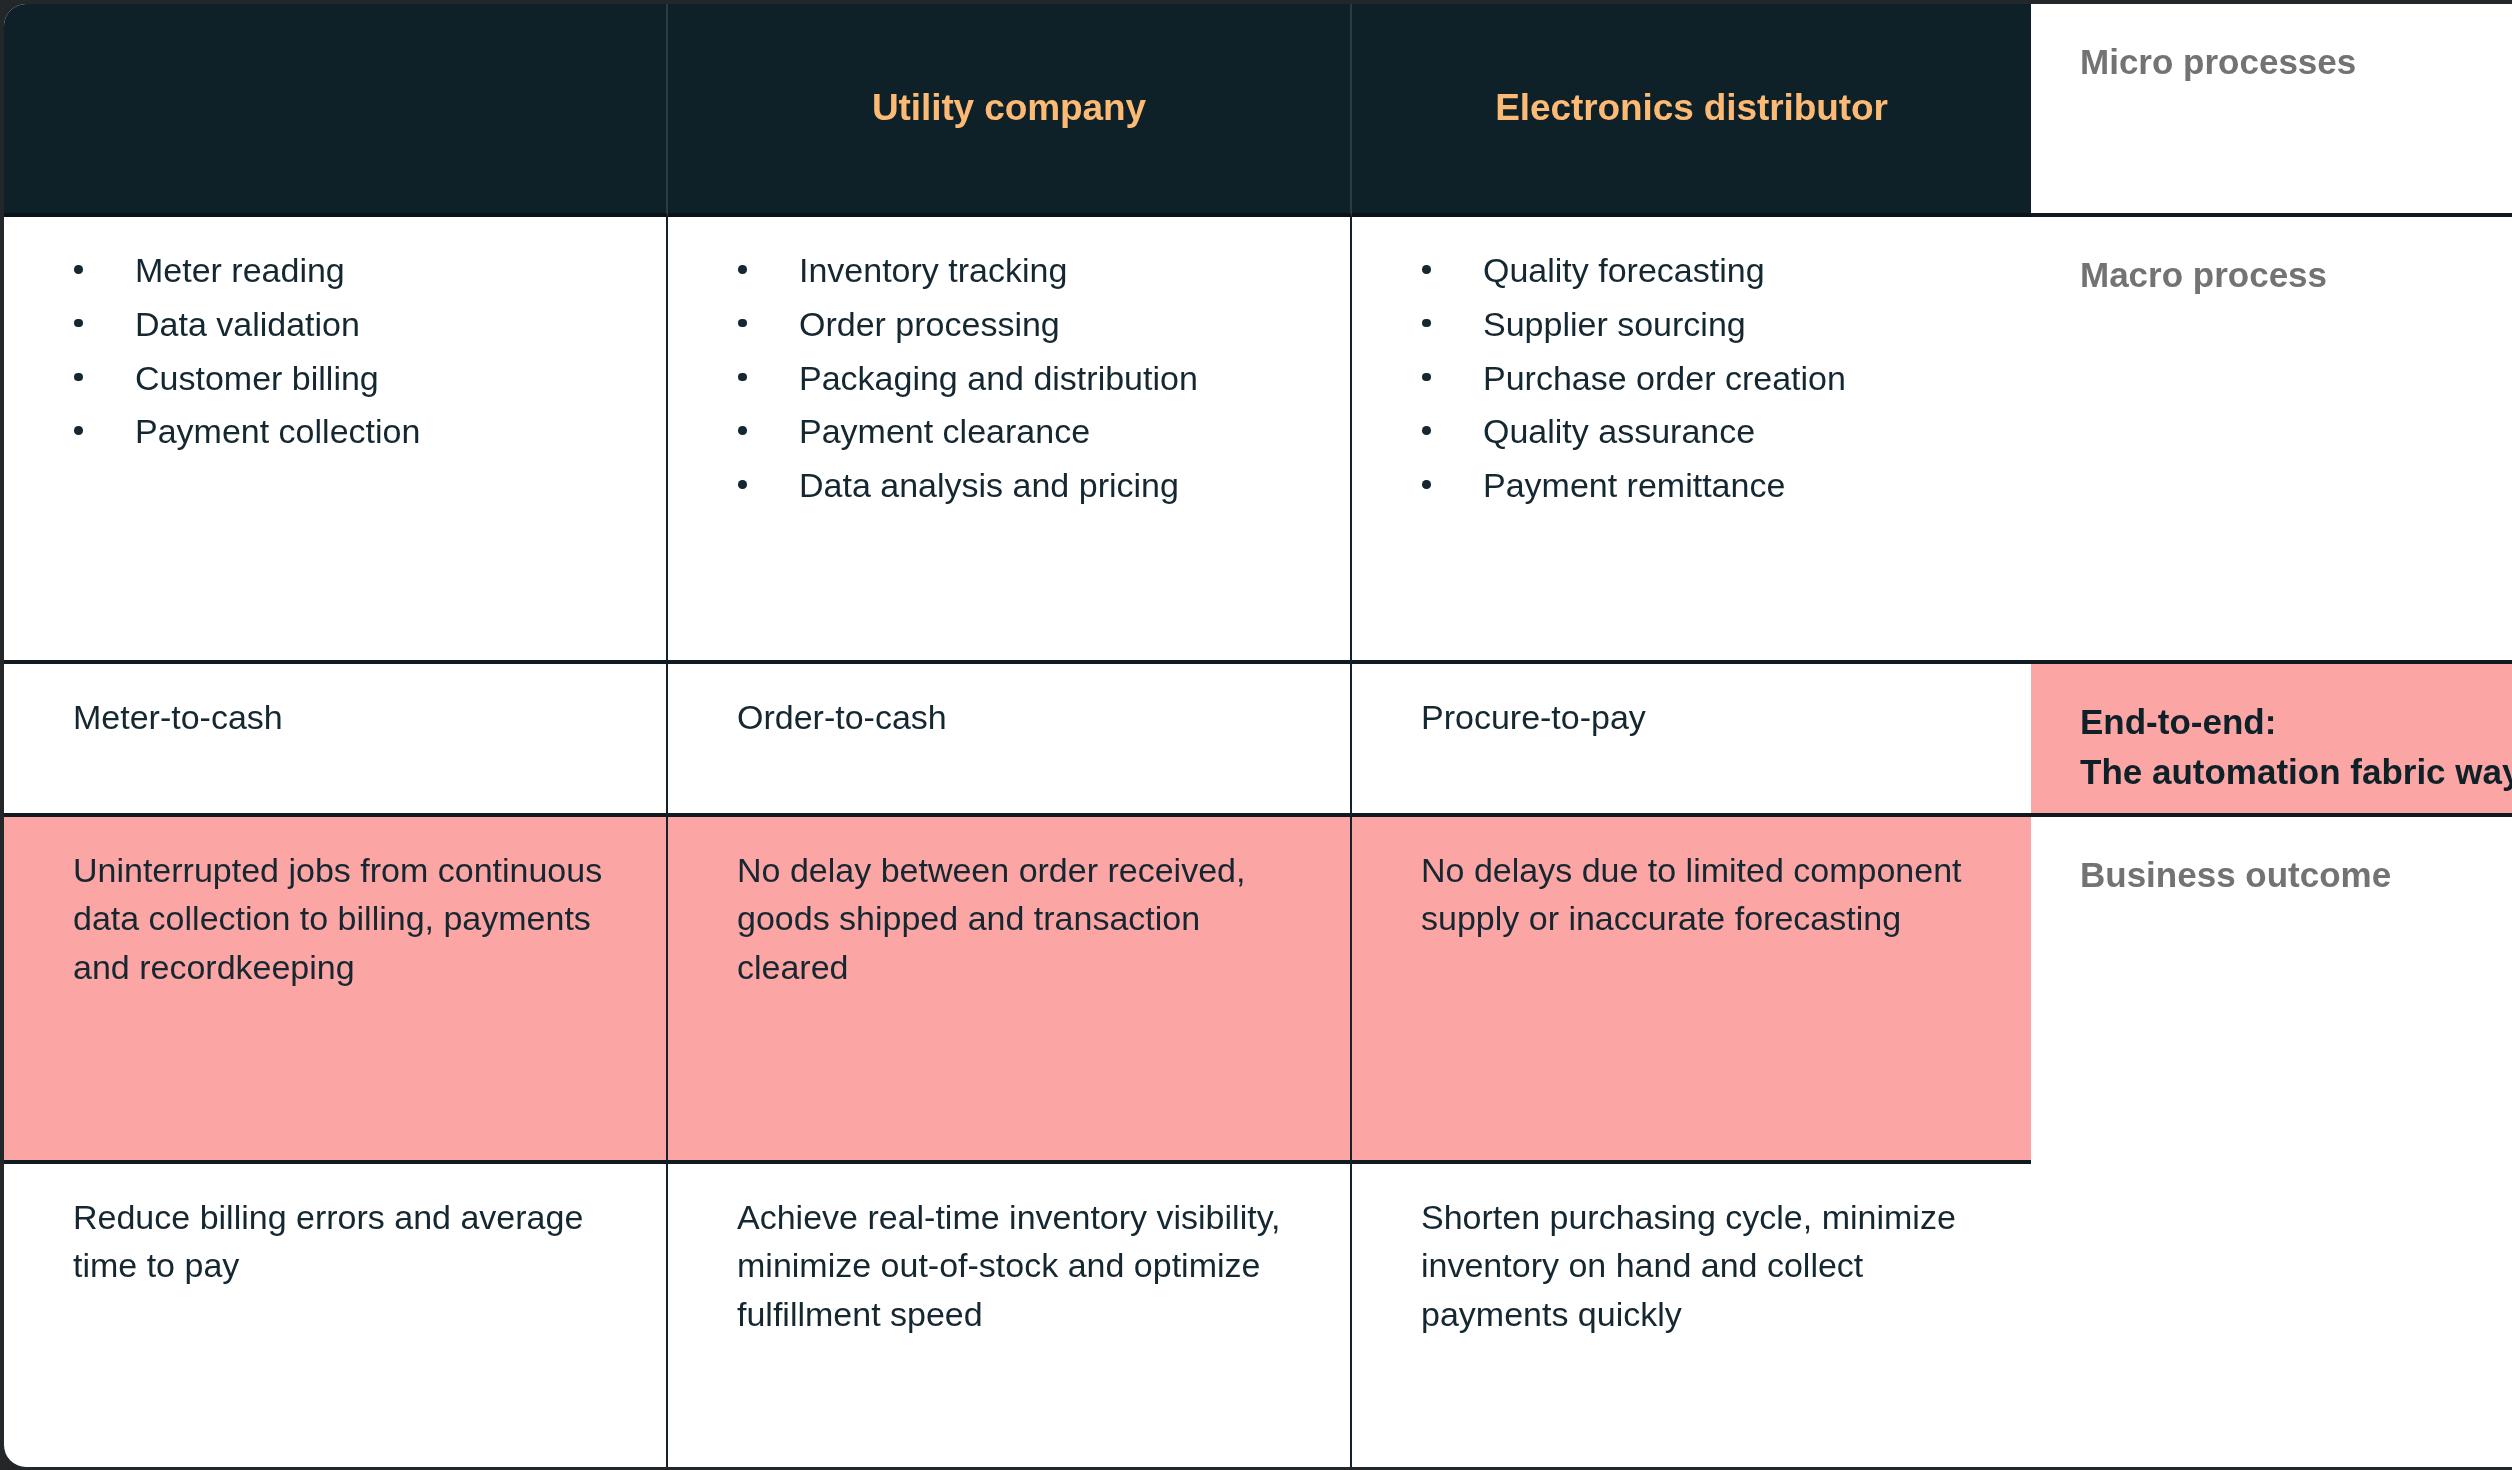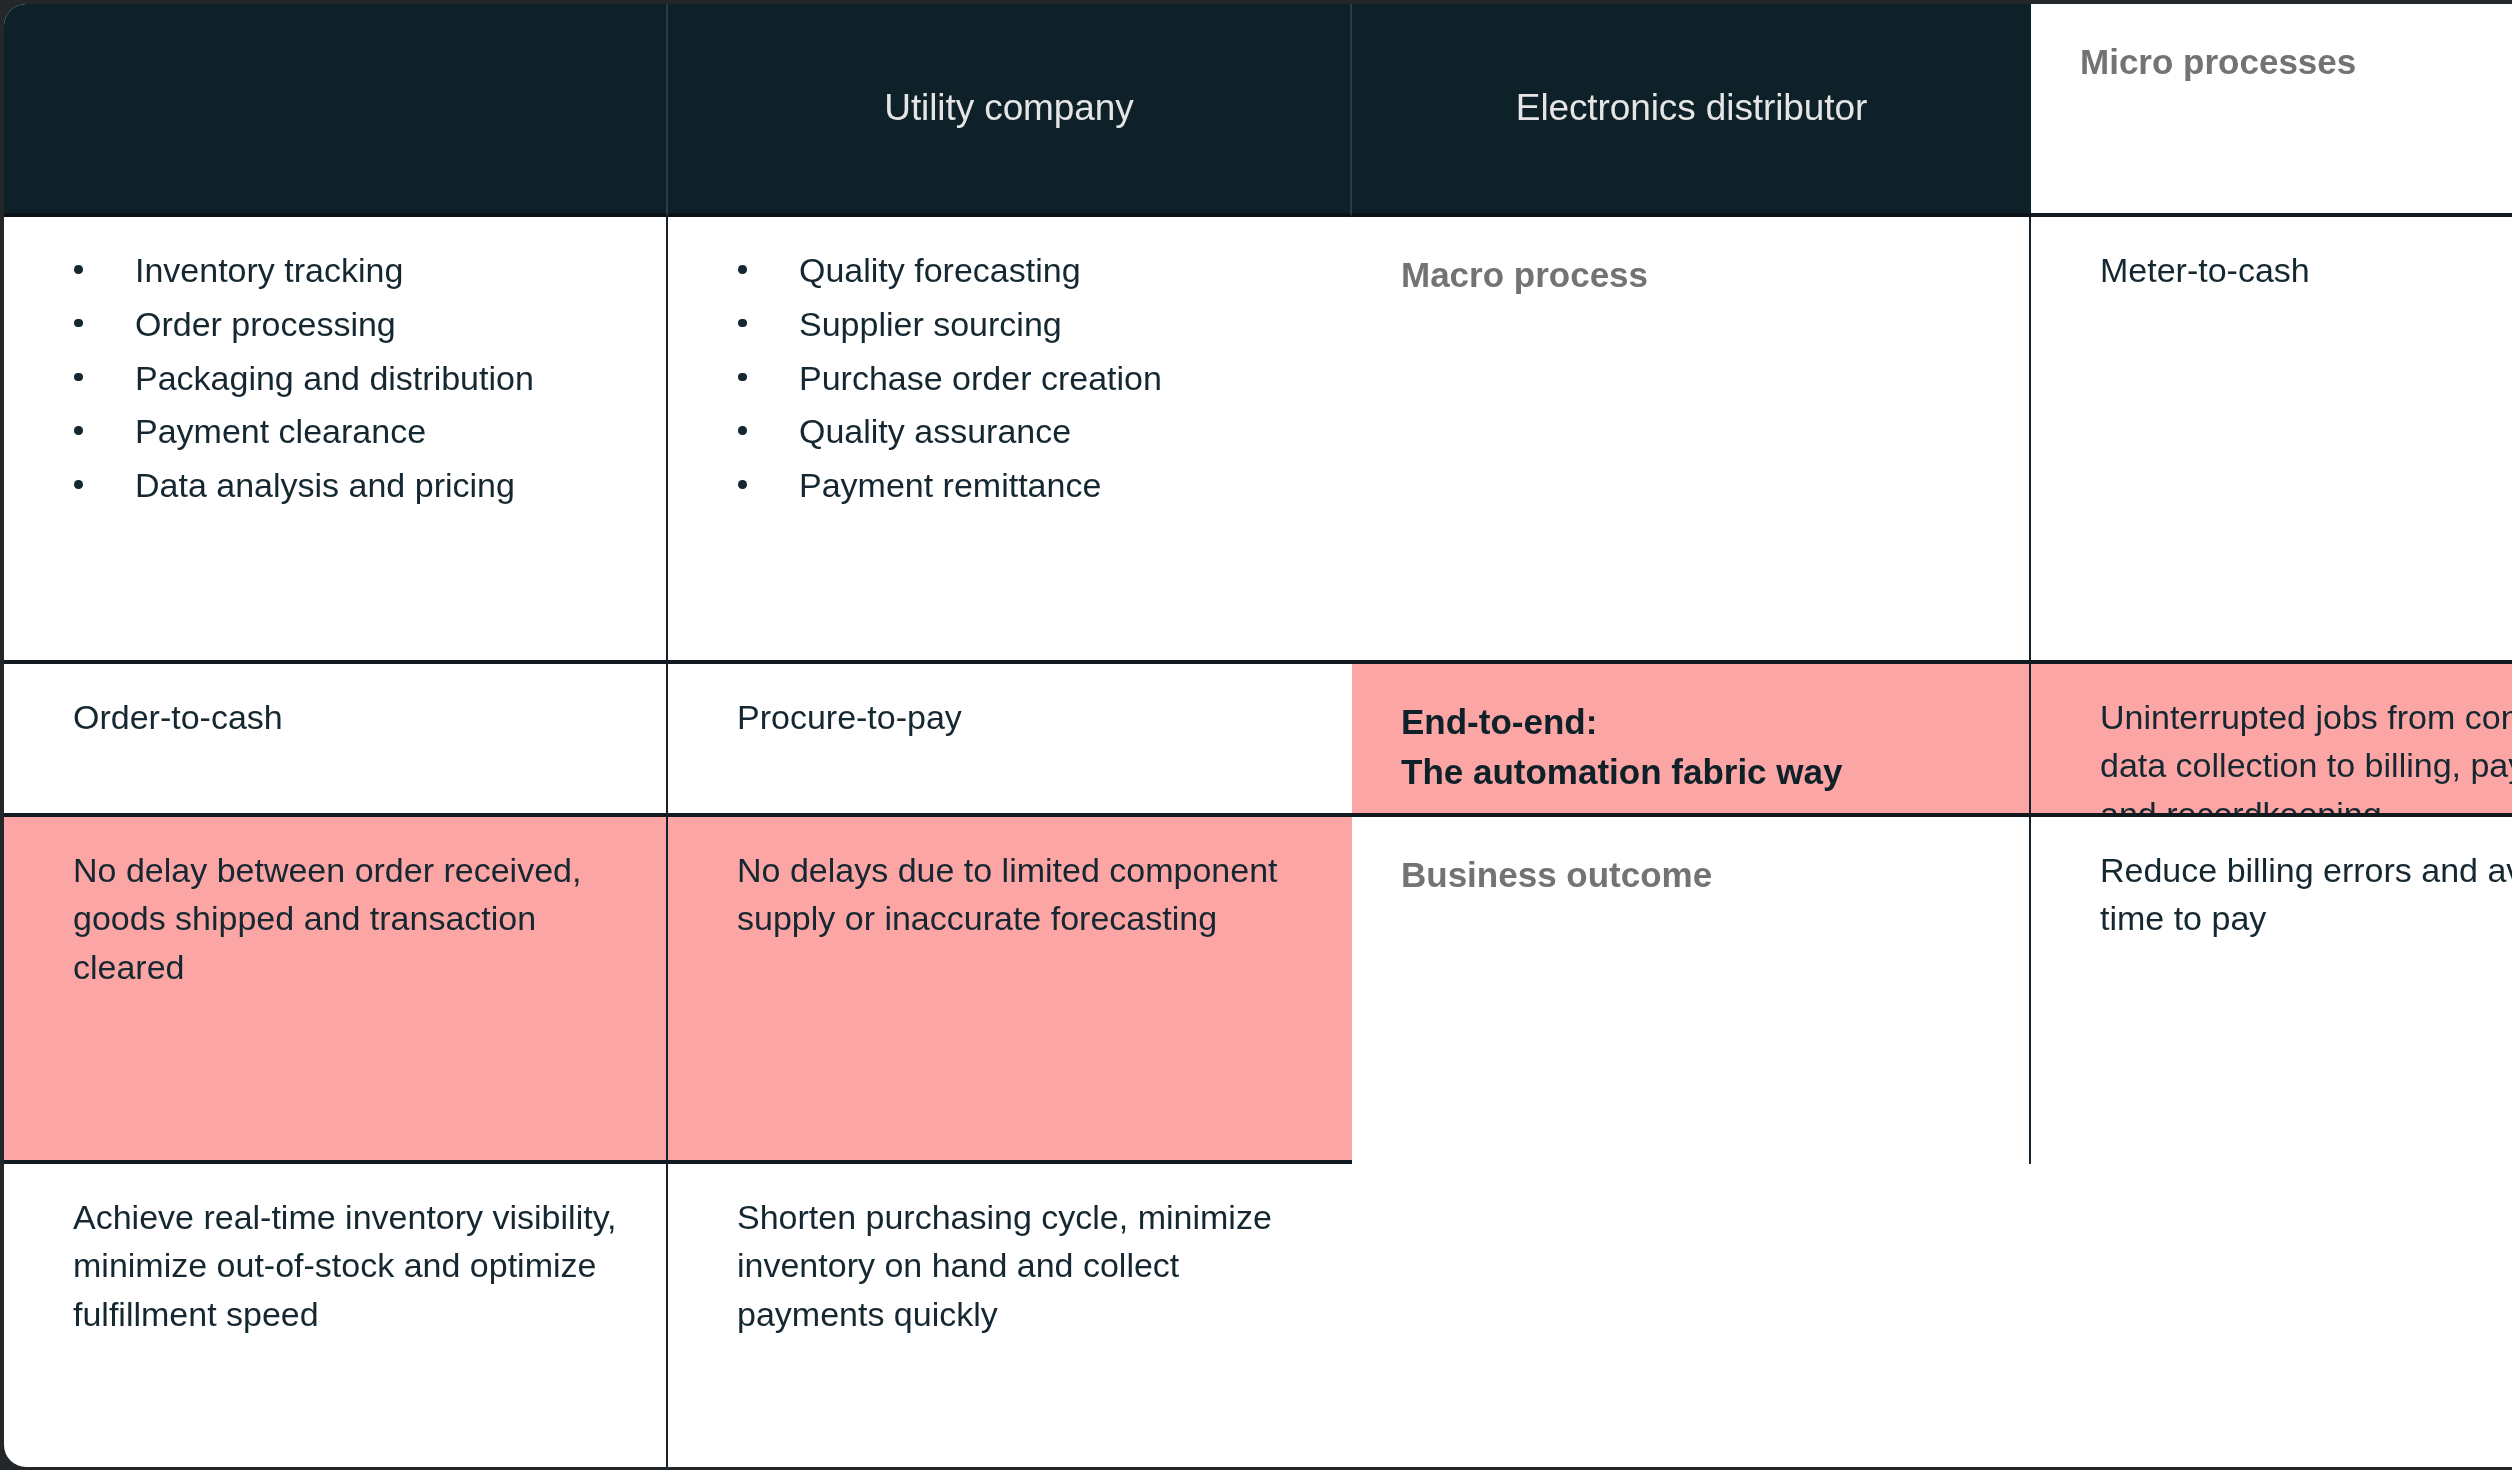--- a/index.html
+++ b/index.html
@@ -50,23 +50,23 @@
     background: #0E2028;
     border-right: 2.5px solid #2B3C44;
     border-bottom: 4px solid #0B1319;
     display: flex;
     align-items: center;
     justify-content: center;
   }
   .head-cell.corner { border-right: 2.5px solid #2B3C44; }
   .head-cell.last-col { border-right: none; }
   .head-label {
-    color: #e5e5e5;
+    color: #fdba74;
     font-size: 37px;
-    font-weight: normal;
+    font-weight: bold;
     letter-spacing: -0.1px;
     text-align: left;
     line-height: 1.15;
   }
 
   
   .row-label {
     padding: 33px 30px 0 49px;
     color: #737373;
     font-size: 35px;
@@ -128,20 +128,28 @@
       <span class="head-label">Electronics distributor</span>
     </div>
 
     <div class="cell">
       <div class="row-label">
         <span class="rowlabel-line">Micro processes</span>
       </div>
     </div>
     <div class="cell body-cell">
       <ul class="bullet-list">
+        <li><span class="dot"></span><span>Meter reading</span></li>
+        <li><span class="dot"></span><span>Data validation</span></li>
+        <li><span class="dot"></span><span>Customer billing</span></li>
+        <li><span class="dot"></span><span>Payment collection</span></li>
+      </ul>
+    </div>
+    <div class="cell body-cell">
+      <ul class="bullet-list">
         <li><span class="dot"></span><span>Inventory tracking</span></li>
         <li><span class="dot"></span><span>Order processing</span></li>
         <li><span class="dot"></span><span>Packaging and distribution</span></li>
         <li><span class="dot"></span><span>Payment clearance</span></li>
         <li><span class="dot"></span><span>Data analysis and pricing</span></li>
       </ul>
     </div>
     <div class="cell body-cell last-col">
       <ul class="bullet-list">
         <li><span class="dot"></span><span>Quality forecasting</span></li>

